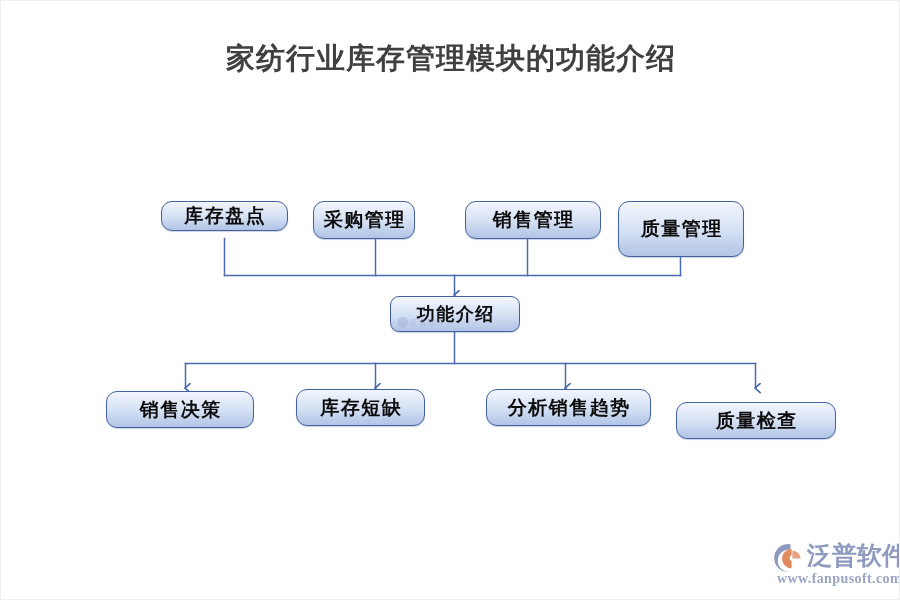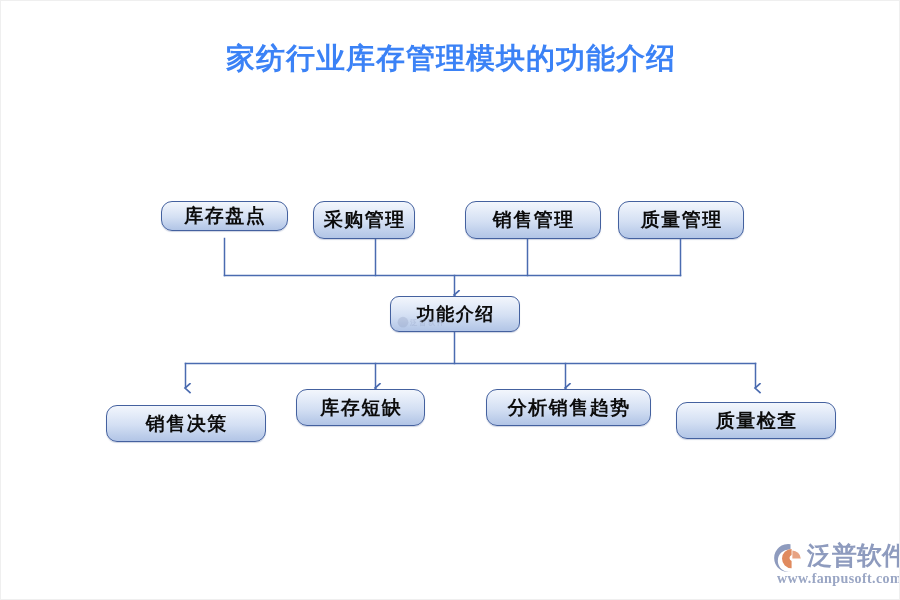--- a/index.html
+++ b/index.html
@@ -27,21 +27,21 @@
   
   #page-title {
     position: absolute;
     left: 0;
     top: 38px;
     width: 900px;
     text-align: center;
     font-family: "Liberation Serif", "DejaVu Serif", serif;
     font-size: 29px;
     font-weight: 700;
-    color: #3b82f6;
+    color: #404040;
     letter-spacing: 1px;
     white-space: nowrap;
   }
 
   
   #connectors {
     position: absolute;
     left: 0;
     top: 0;
     width: 900px;
@@ -166,34 +166,34 @@
 
   <div class="node" style="left:160px; top:200px; width:127px; height:30px;">
     <span>库存盘点</span>
   </div>
   <div class="node" style="left:312px; top:200px; width:102px; height:38px;">
     <span>采购管理</span>
   </div>
   <div class="node" style="left:464px; top:200px; width:136px; height:38px;">
     <span>销售管理</span>
   </div>
-  <div class="node" style="left:617px; top:200px; width:126px; height:38px;">
+  <div class="node" style="left:617px; top:200px; width:126px; height:56px;">
     <span>质量管理</span>
   </div>
 
   <div class="node center" style="left:389px; top:295px; width:130px; height:36px;">
     <span>功能介绍</span>
     <svg class="node-watermark" viewBox="0 0 60 13" xmlns="http://www.w3.org/2000/svg">
       <circle cx="6" cy="6.2" r="5.4" fill="#8e9bbe"></circle>
       <path d="M6.6,2.6 a3.6,3.6 0 0 0 0,7.2 a2.6,2.6 0 0 1 0,-7.2 z" fill="#e08a5e"></path>
       <text x="13" y="9.4" font-family="Liberation Sans, sans-serif" font-size="7.4" font-weight="bold" fill="#8e9bbe">泛普软件</text>
     </svg>
   </div>
 
-  <div class="node" style="left:105px; top:404px; width:160px; height:37px;">
+  <div class="node" style="left:105px; top:390px; width:148px; height:37px;">
     <span>销售决策</span>
   </div>
   <div class="node" style="left:295px; top:388px; width:129px; height:37px;">
     <span>库存短缺</span>
   </div>
   <div class="node" style="left:485px; top:388px; width:165px; height:37px;">
     <span>分析销售趋势</span>
   </div>
   <div class="node" style="left:675px; top:388px; width:160px; height:37px;margin-top:13px;">
     <span>质量检查</span>

